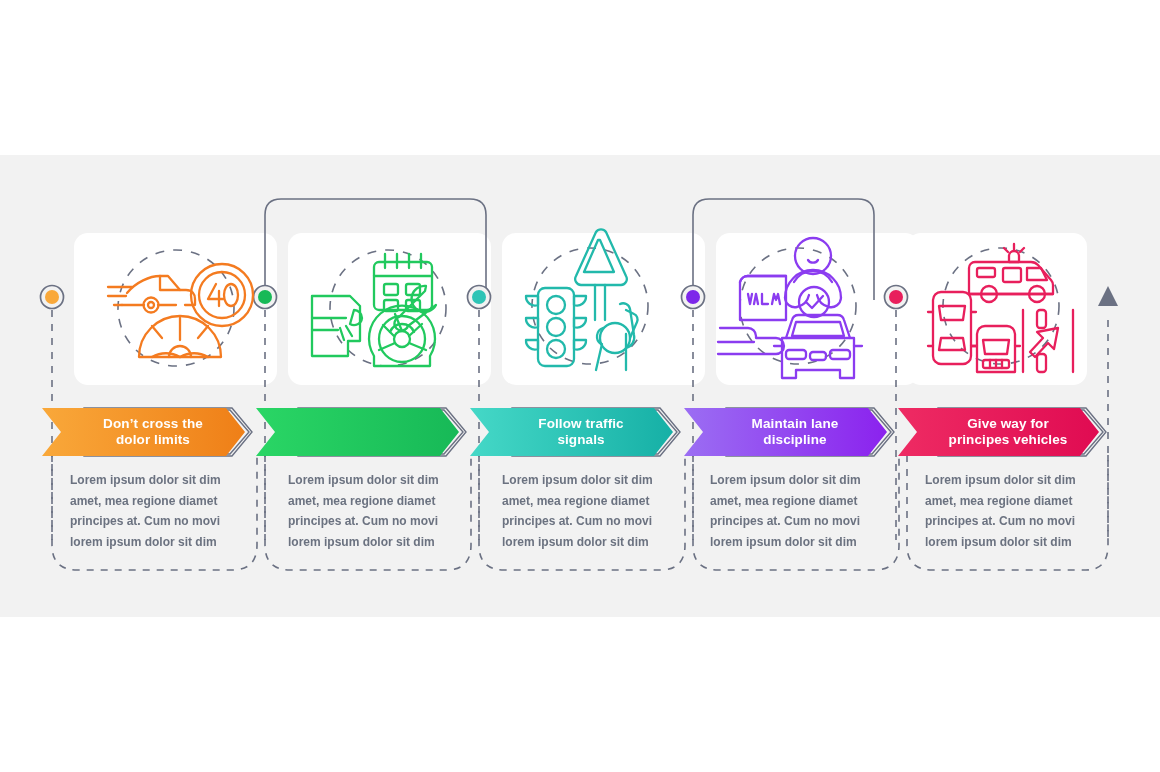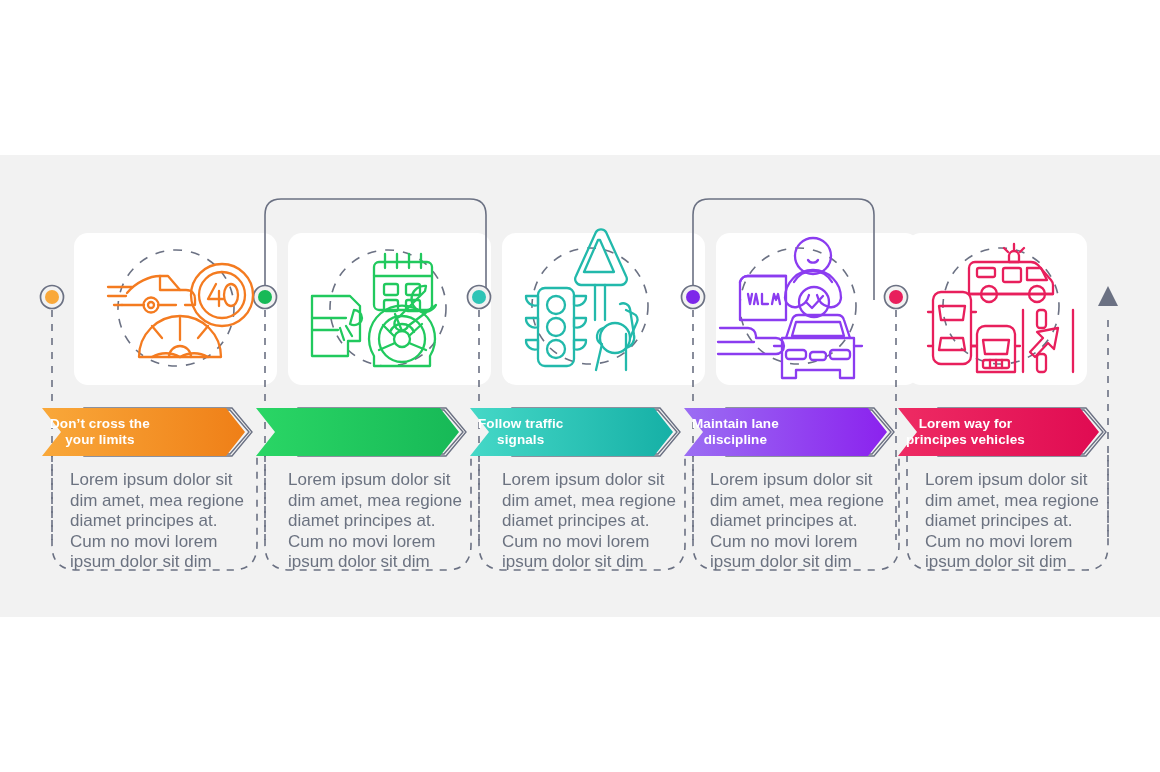--- a/index.html
+++ b/index.html
@@ -38,39 +38,40 @@
     position: absolute;
     top: 407px;
     width: 214px; height: 50px;
   }
   .banner-label {
     position: absolute;
     left: 0; top: 0;
     width: 214px; height: 50px;
     display: flex;
     align-items: center;
-    justify-content: flex-start;
+    justify-content: center;
     text-align: center;
     color: #ffffff;
     font-weight: bold;
     font-size: 13.5px;
     line-height: 16px;
     letter-spacing: 0.1px;
     padding-left: 8px;
     box-sizing: border-box;
     pointer-events: none;
   }
   .desc {
     position: absolute;
     top: 470px;
     width: 180px;
     color: #6b7280;
-    font-size: 17px;
+    font-size: 12px;
     line-height: 20.5px;
     text-align: left;
+    font-weight: bold;
   }
 </style>
 </head>
 <body>
 
 <div id="stage">
 
   <div class="band"></div>
 
   <div class="card" style="left:74px"></div>
@@ -330,21 +331,21 @@
 
         <path d="M99,110 L112,96 L106,90 L127,86 L123,107 L117,101 L104,115 Z"></path>
       </g>
     </g>
   </svg>
 
   <div class="banner-wrap" style="left:42px">
     <div class="banner-label">
       <span>
         <span>Don’t cross the</span><br>
-        <span>your limits</span>
+        <span>dolor limits</span>
       </span>
     </div>
   </div>
   <div class="banner-wrap" style="left:684px">
     <div class="banner-label">
       <span>
         <span>Maintain lane</span><br>
         <span>discipline</span>
       </span>
     </div>
@@ -353,21 +354,21 @@
     <div class="banner-label">
       <span>
         <span>Follow traffic</span><br>
         <span>signals</span>
       </span>
     </div>
   </div>
   <div class="banner-wrap" style="left:898px;width:212px">
     <div class="banner-label" style="width:212px">
       <span>
-        <span>Lorem way for</span><br>
+        <span>Give way for</span><br>
         <span>principes vehicles</span>
       </span>
     </div>
   </div>
 
   <div class="desc" style="left:70px">Lorem ipsum dolor sit dim amet, mea regione diamet principes at. Cum no movi lorem ipsum dolor sit dim</div>
   <div class="desc" style="left:288px">Lorem ipsum dolor sit dim amet, mea regione diamet principes at. Cum no movi lorem ipsum dolor sit dim</div>
   <div class="desc" style="left:502px">Lorem ipsum dolor sit dim amet, mea regione diamet principes at. Cum no movi lorem ipsum dolor sit dim</div>
   <div class="desc" style="left:710px">Lorem ipsum dolor sit dim amet, mea regione diamet principes at. Cum no movi lorem ipsum dolor sit dim</div>
   <div class="desc" style="left:925px">Lorem ipsum dolor sit dim amet, mea regione diamet principes at. Cum no movi lorem ipsum dolor sit dim</div>

